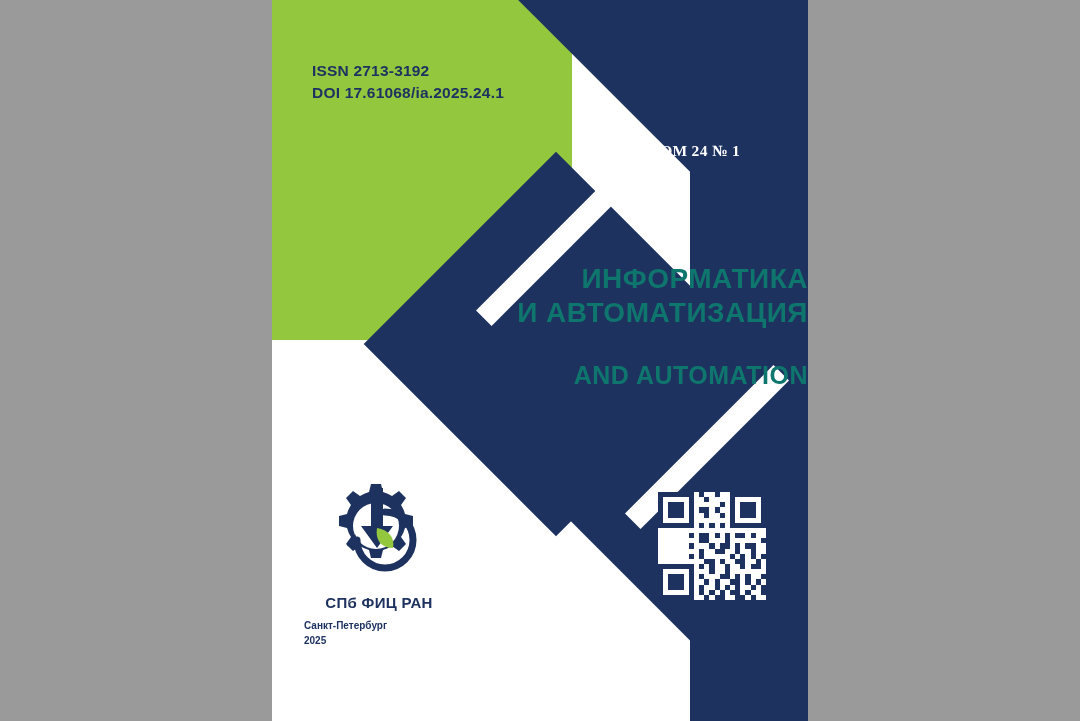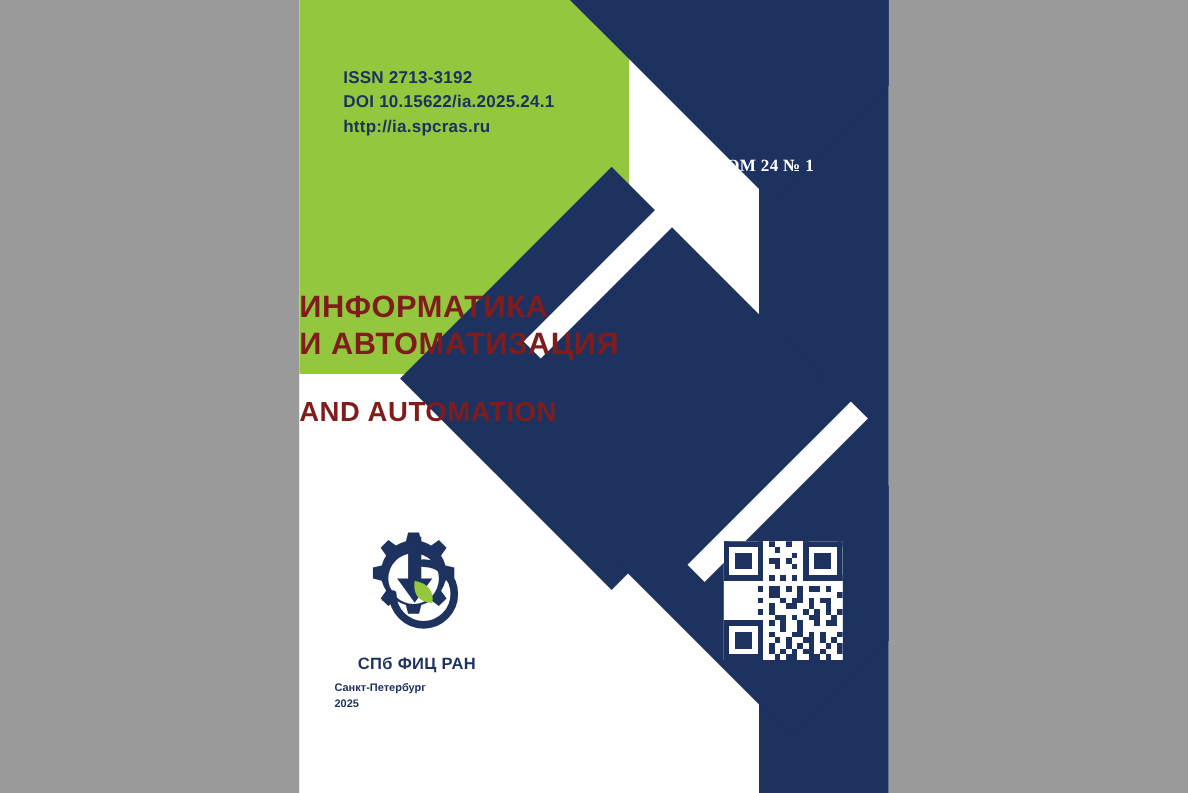--- a/index.html
+++ b/index.html
@@ -91,22 +91,22 @@
     font-size: 15.5px;
     font-weight: bold;
     letter-spacing: 0.3px;
     font-family: Liberation Serif, serif;
   }
   .title-block {
     position: absolute;
     left: 0;
     top: 262px;
     width: 536px;
-    text-align: left;
-    color: #7f1d1d;
+    text-align: right;
+    color: #0f766e;
   }
   .title-ru {
     font-size: 28px;
     font-weight: bold;
     line-height: 1.22;
     letter-spacing: 0.5px;
   }
   .title-en {
     margin-top: 30px;
     font-size: 25px;
@@ -164,22 +164,21 @@
 
     <div class="diamond" style="left: 148px; top: 208px; width: 272px; height: 272px;"></div>
 
     <div class="diamond" style="left: 336px; top: 400px; width: 224px; height: 224px;"></div>
 
     <div class="white-wedge" style="left: 268px; top: 156px; width: 22px; height: 190px;"></div>
     <div class="white-wedge" style="left: 424px; top: 342px; width: 22px; height: 210px;"></div>
 
     <div class="issn-block">
       <div>ISSN 2713-3192</div>
-      <div>DOI 10.15622/ia.2025.24.1</div>
-      <div>http://ia.spcras.ru</div>
+      <div>DOI 17.61068/ia.2025.24.1</div>
     </div>
 
     <div class="volume">ТОМ 24 № 1</div>
 
     <div class="title-block">
       <div class="title-ru">
         <div>ИНФОРМАТИКА</div>
         <div>И АВТОМАТИЗАЦИЯ</div>
       </div>
       <div class="title-en">

